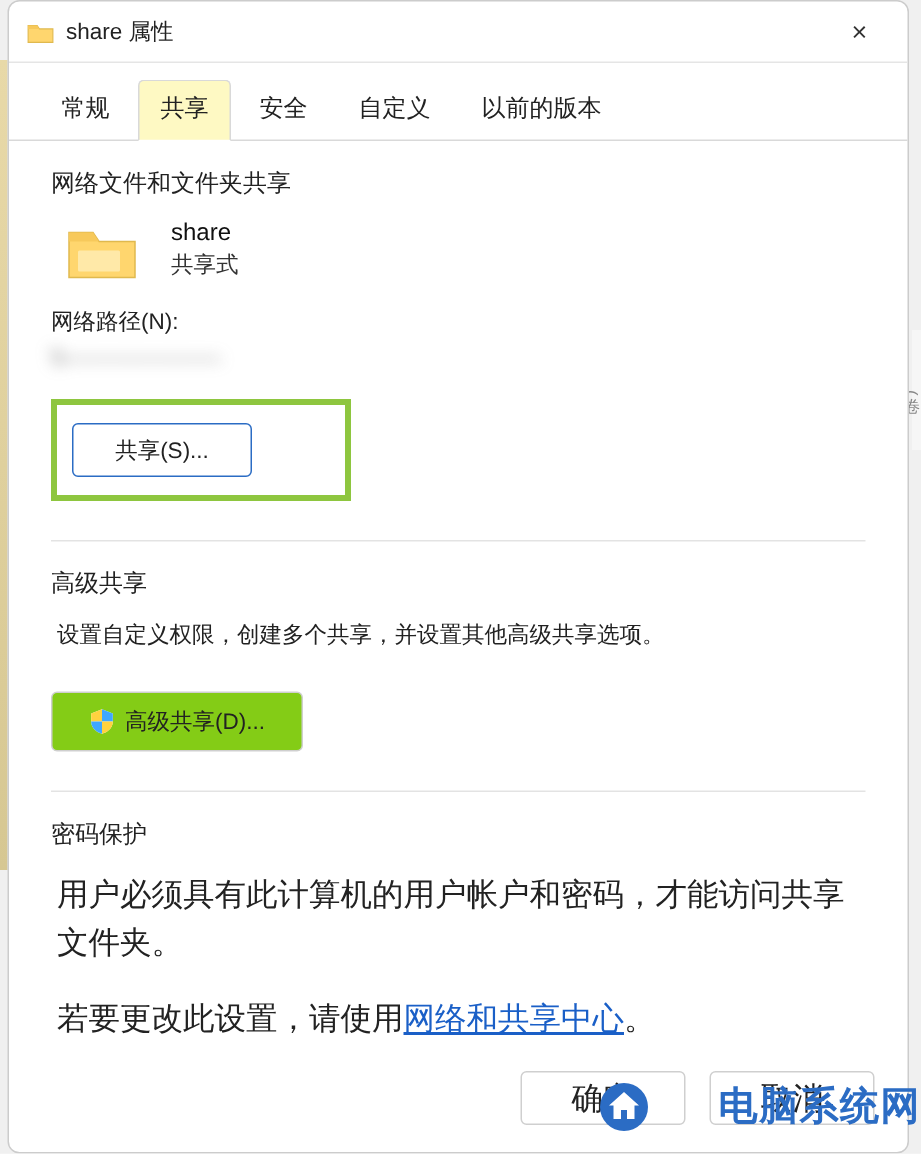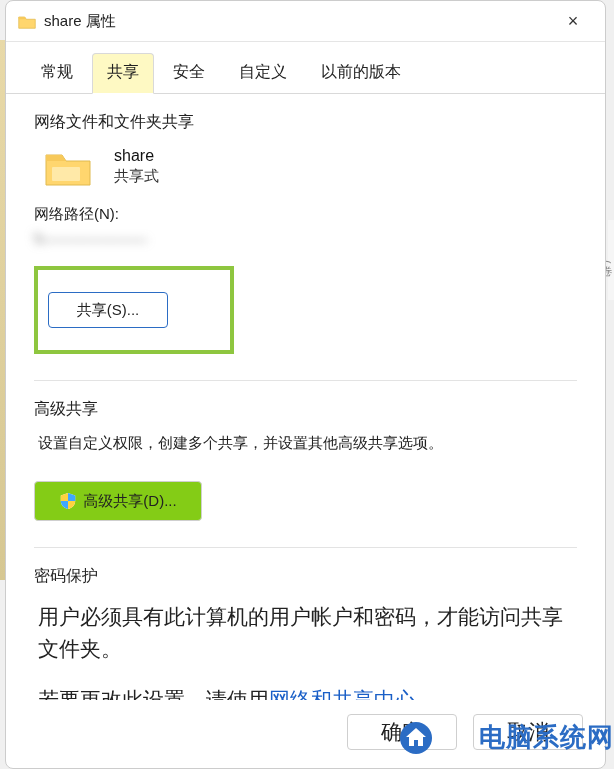--- a/index.html
+++ b/index.html
@@ -144,21 +144,21 @@
     height: 22px;
     filter: blur(5px);
     -webkit-filter: blur(5px);
     color: #666;
     font-size: 15px;
     margin-bottom: 14px;
   }
 
   .hl-box {
     border: 4px solid #8ec63f;
-    padding: 22px 10px;
+    padding: 12px 10px;
     width: 172px;
     box-sizing: content-box;
   }
   .share-btn {
     width: 120px;
     height: 36px;
     border: 1px solid #2b6cc4;
     border-radius: 4px;
     background: #fff;
     color: #222;

